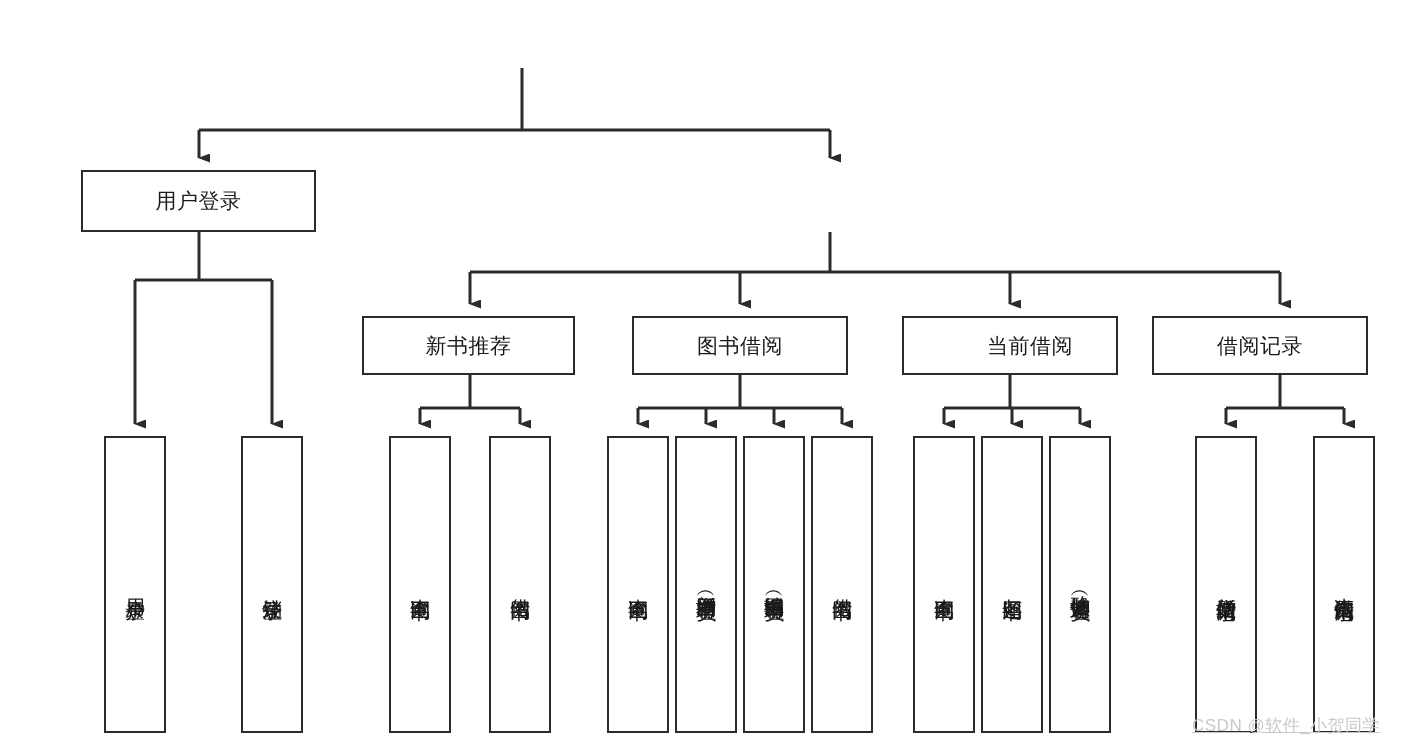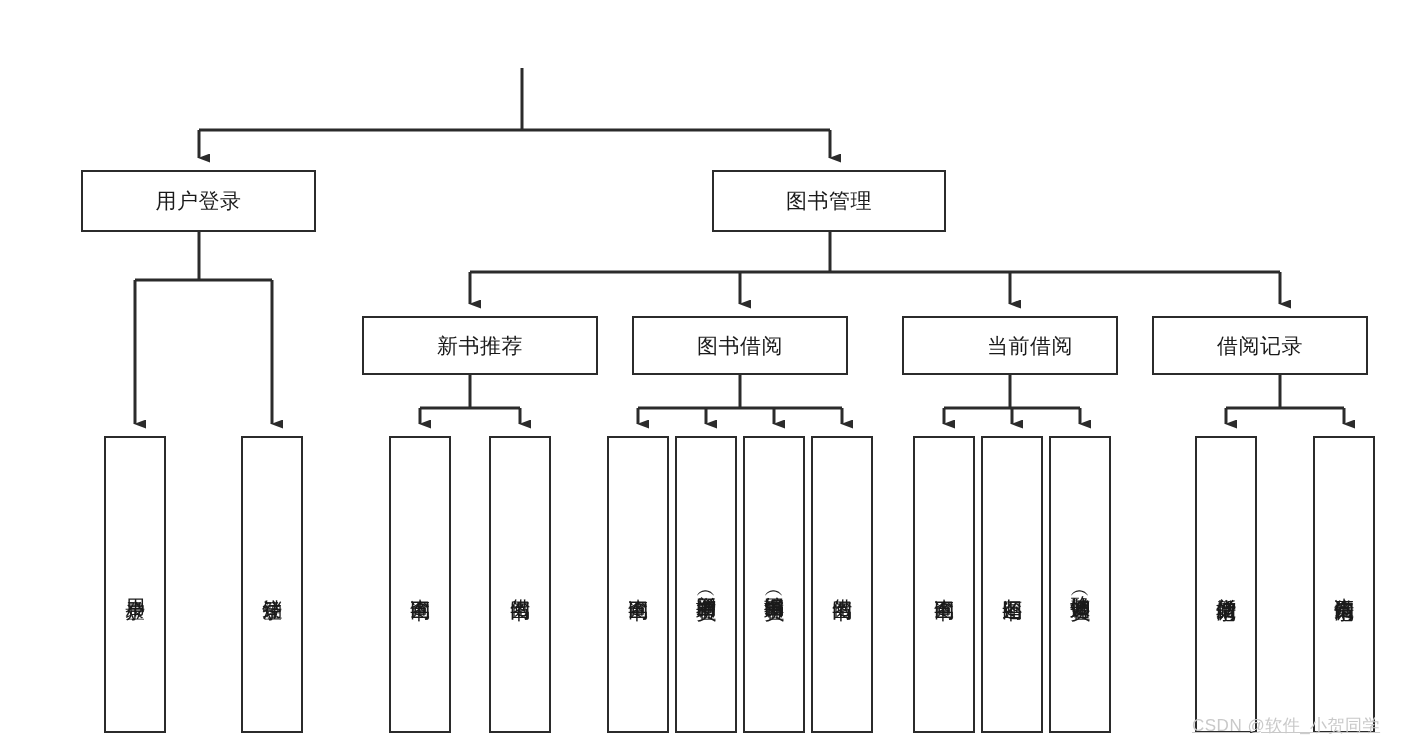--- a/index.html
+++ b/index.html
@@ -117,25 +117,22 @@
       <path d="M 1226,408 L 1344,408"></path>
       <path d="M 1226,408 L 1226,424" marker-end="url(#arrowhead)"></path>
       <path d="M 1344,408 L 1344,424" marker-end="url(#arrowhead)"></path>
     </g>
   </svg>
 
 
   <div class="node horizontal" style="left: 81px; top: 170px; width: 235px; height: 62px; border-color: rgb(43, 43, 43); background: rgb(255, 255, 255); color: rgb(26, 26, 26);">
     <span class="node-label">用户登录</span>
   </div>
-  <div class="node horizontal" style="left: 712px; top: 170px; width: 234px; height: 62px; border-color: rgb(43, 43, 43); background: rgb(255, 255, 255); color: rgb(26, 26, 26);">
-    <span class="node-label">图书管理</span>
-  </div>
 
-  <div class="node horizontal" style="left: 362px; top: 316px; width: 236px; height: 59px; border-color: rgb(43, 43, 43); background: rgb(255, 255, 255); color: rgb(26, 26, 26);">
+  <div class="node horizontal" style="left: 362px; top: 316px; width: 213px; height: 59px; border-color: rgb(43, 43, 43); background: rgb(255, 255, 255); color: rgb(26, 26, 26);">
     <span class="node-label">新书推荐</span>
   </div>
   <div class="node horizontal" style="left: 632px; top: 316px; width: 216px; height: 59px; border-color: rgb(43, 43, 43); background: rgb(255, 255, 255); color: rgb(26, 26, 26); text-align: right;">
     <span class="node-label">图书借阅</span>
   </div>
   <div class="node horizontal" style="left: 902px; top: 316px; width: 216px; height: 59px; border-color: rgb(43, 43, 43); background: rgb(255, 255, 255); color: rgb(26, 26, 26); padding-left: 40px;">
     <span class="node-label">当前借阅</span>
   </div>
   <div class="node horizontal" style="left: 1152px; top: 316px; width: 216px; height: 59px; border-color: rgb(43, 43, 43); background: rgb(255, 255, 255); color: rgb(26, 26, 26);">
     <span class="node-label">借阅记录</span>

